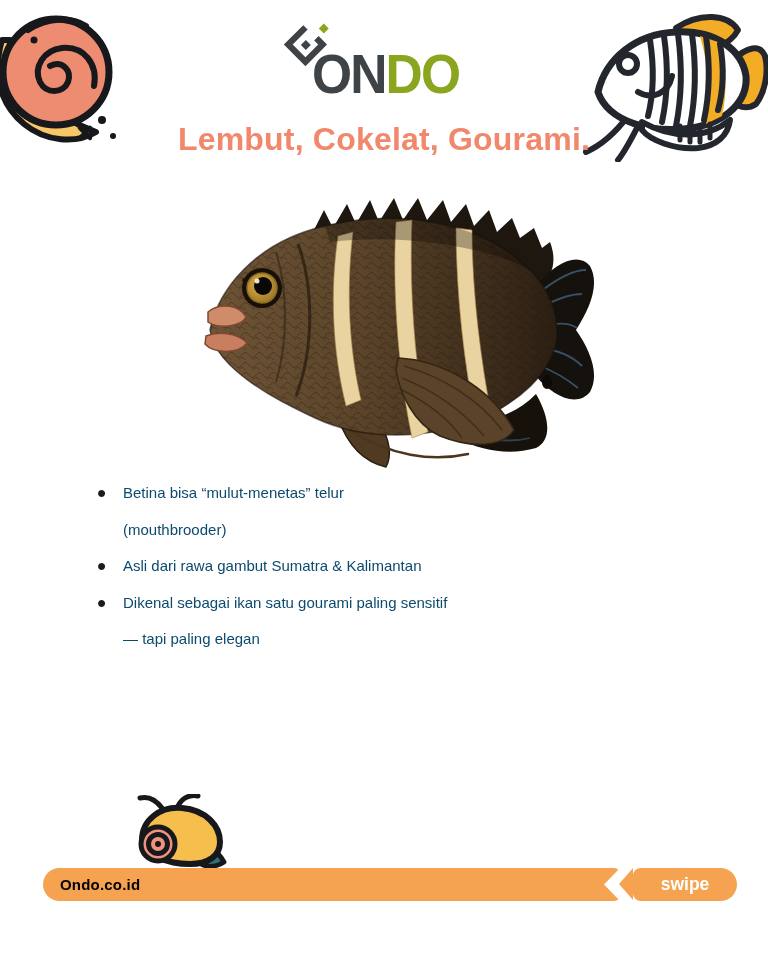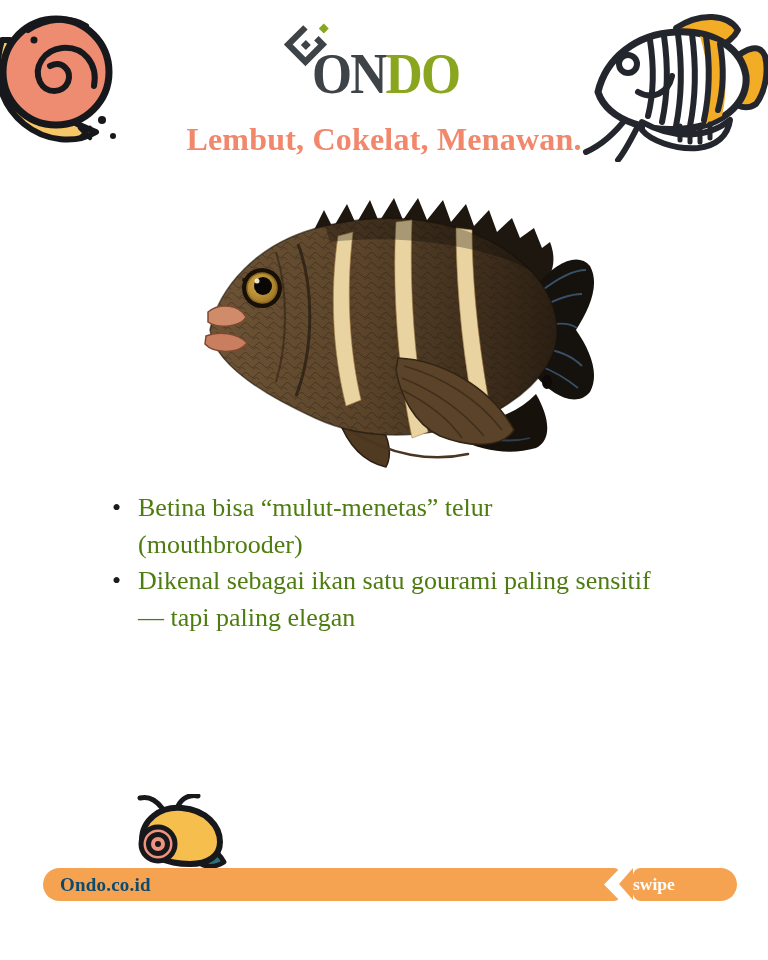--- a/index.html
+++ b/index.html
@@ -1,64 +1,64 @@
 <!DOCTYPE html>
 <html><head>
 <meta charset="utf-8">
 <style>
   html,body{margin:0;padding:0;background:#e8e8e8;}
   .poster{
     position:relative;width:768px;height:960px;margin:0 auto;
     background:#ffffff;overflow:hidden;
-    font-family:Liberation Serif, serif;
+    font-family:Liberation Sans, sans-serif;
   }
   
   .logo{position:absolute;left:282px;top:16px;width:210px;height:86px;}
   .logo-icon{position:absolute;left:0;top:2px;}
   .logo-text{
     position:absolute;left:30px;top:30px;font-size:56px;font-weight:800;
     letter-spacing:-2px;line-height:1;transform:scaleX(.92);transform-origin:left top;
     white-space:nowrap;
   }
   .logo-on{color:#3e4347;} .logo-do{color:#8aa61f;}
   
   .headline{
     position:absolute;left:0;top:121px;width:768px;text-align:center;
     font-size:32px;font-weight:800;color:#f1876b;letter-spacing:.2px;
   }
   
   .hero{position:absolute;left:200px;top:190px;width:400px;height:278px;}
   
   .bullets{
     position:absolute;left:96px;top:474px;width:588px;
-    list-style:none;margin:16px;padding:0;
-    font-size:26px;line-height:36.5px;color:#4d7c0f;
+    list-style:none;margin:1px;padding:0;
+    font-size:15px;line-height:36.5px;color:#0c4a6e;
   }
   .bullets li{position:relative;padding-left:26px;white-space:pre-line;}
   .bullets li::before{
     content:"•";position:absolute;left:0;top:0;font-size:26px;color:#1c1c1c;
   }
   
   .snail-tl{position:absolute;left:-20px;top:4px;}
   .doodle-fish{position:absolute;left:580px;top:0;}
   .snail-bottom{position:absolute;left:132px;top:794px;}
   
   .footer-bar{
     position:absolute;left:43px;top:868px;width:577px;height:33px;
     background:#f6a351;border-radius:17px 6px 6px 17px;
     clip-path:polygon(0 0,100% 0,calc(100% - 16px) 50%,100% 100%,0 100%);
   }
   .footer-site{
     position:absolute;left:17px;top:0;line-height:33px;
-    color:#0c4a6e;font-size:19px;font-weight:700;letter-spacing:.2px;text-align:right;
+    color:#000000;font-size:15px;font-weight:700;letter-spacing:.2px;text-align:right;
   }
   .swipe-pill{
     position:absolute;left:633px;top:868px;width:104px;height:33px;
     background:#f6a351;border-radius:8px 17px 17px 8px;
-    text-align:left;line-height:33px;color:#fff;font-size:17.5px;font-weight:700;
+    text-align:center;line-height:33px;color:#fff;font-size:17.5px;font-weight:700;
     cursor:pointer;
   }
   .swipe-pill::before{
     content:"";position:absolute;left:-14px;top:0;width:0;height:0;
     border-top:16.5px solid transparent;border-bottom:16.5px solid transparent;
     border-right:14px solid #f6a351;
   }
 </style>
 </head>
 <body>
@@ -97,21 +97,21 @@
     <path d="M 98 34 C 102 64 102 96 96 126" fill="none" stroke="#23262c" stroke-width="6" stroke-linecap="round"></path>
     <path d="M 112 34 C 116 64 116 96 110 126" fill="none" stroke="#23262c" stroke-width="6" stroke-linecap="round"></path>
     <path d="M 126 36 C 130 64 130 92 124 120" fill="none" stroke="#23262c" stroke-width="6" stroke-linecap="round"></path>
     <path d="M 140 44 C 144 66 144 88 138 110" fill="none" stroke="#23262c" stroke-width="6" stroke-linecap="round"></path>
     <path d="M 62 122 C 94 140 128 138 150 120 C 148 136 136 146 118 148 C 94 150 70 140 62 130 Z" fill="#ffffff" stroke="#23262c" stroke-width="6" stroke-linejoin="round"></path>
     <path d="M 100 126 L 100 140 M 110 128 L 110 142 M 120 128 L 120 142 M 130 124 L 130 138" stroke="#23262c" stroke-width="5" stroke-linecap="round"></path>
     <circle cx="48" cy="64" r="9" fill="#ffffff" stroke="#23262c" stroke-width="6"></circle>
     <path d="M 92 76 C 88 94 72 100 58 92" fill="none" stroke="#23262c" stroke-width="6" stroke-linecap="round"></path>
   </svg>
 
-  <div class="headline">Lembut, Cokelat, Menawan.</div>
+  <div class="headline">Lembut, Cokelat, Gourami.</div>
 
   <svg class="hero" width="400" height="278" viewBox="0 0 400 278" role="img">
     <defs>
       <linearGradient id="bodyGrad" x1="0" y1="0" x2="1" y2="0">
         <stop offset="0" stop-color="#6e5436"></stop>
         <stop offset="0.45" stop-color="#5a4329"></stop>
         <stop offset="0.78" stop-color="#3f2e1c"></stop>
         <stop offset="1" stop-color="#2b1f13"></stop>
       </linearGradient>
       <radialGradient id="goldGrad" cx="0.4" cy="0.4" r="0.8">
@@ -173,20 +173,21 @@
 
     <circle cx="62" cy="98" r="20" fill="#171007"></circle>
     <circle cx="62" cy="98" r="15" fill="url(#goldGrad)" stroke="#8f6a1e" stroke-width="1.5"></circle>
     <circle cx="63" cy="96" r="9" fill="#0a0805"></circle>
     <circle cx="57" cy="91" r="2.5" fill="#fff8e8" opacity=".9"></circle>
   </svg>
 
   <ul class="bullets">
     <li>Betina bisa “mulut-menetas” telur
 (mouthbrooder)</li>
+    <li>Asli dari rawa gambut Sumatra &amp; Kalimantan</li>
     <li>Dikenal sebagai ikan satu gourami paling sensitif
 — tapi paling elegan</li>
   </ul>
 
   <svg class="snail-bottom" width="100" height="82" viewBox="0 0 100 82" role="img">
     <path d="M 30 14 C 24 6 16 2 8 4" fill="none" stroke="#17181c" stroke-width="5" stroke-linecap="round"></path>
     <path d="M 46 12 C 50 4 58 0 66 2" fill="none" stroke="#17181c" stroke-width="5" stroke-linecap="round"></path>
     <path d="M 62 58 C 74 52 86 56 92 68 C 80 76 68 72 62 64 Z" fill="#2f6f78" stroke="#17181c" stroke-width="5" stroke-linejoin="round"></path>
     <path d="M 10 46 C 10 26 28 12 50 14 C 74 16 88 32 88 48 C 88 62 76 70 58 70 C 36 70 14 62 10 46 Z" fill="#f6be4d" stroke="#17181c" stroke-width="6" stroke-linejoin="round"></path>
     <circle cx="26" cy="50" r="17" fill="#f0937e" stroke="#17181c" stroke-width="5"></circle>

